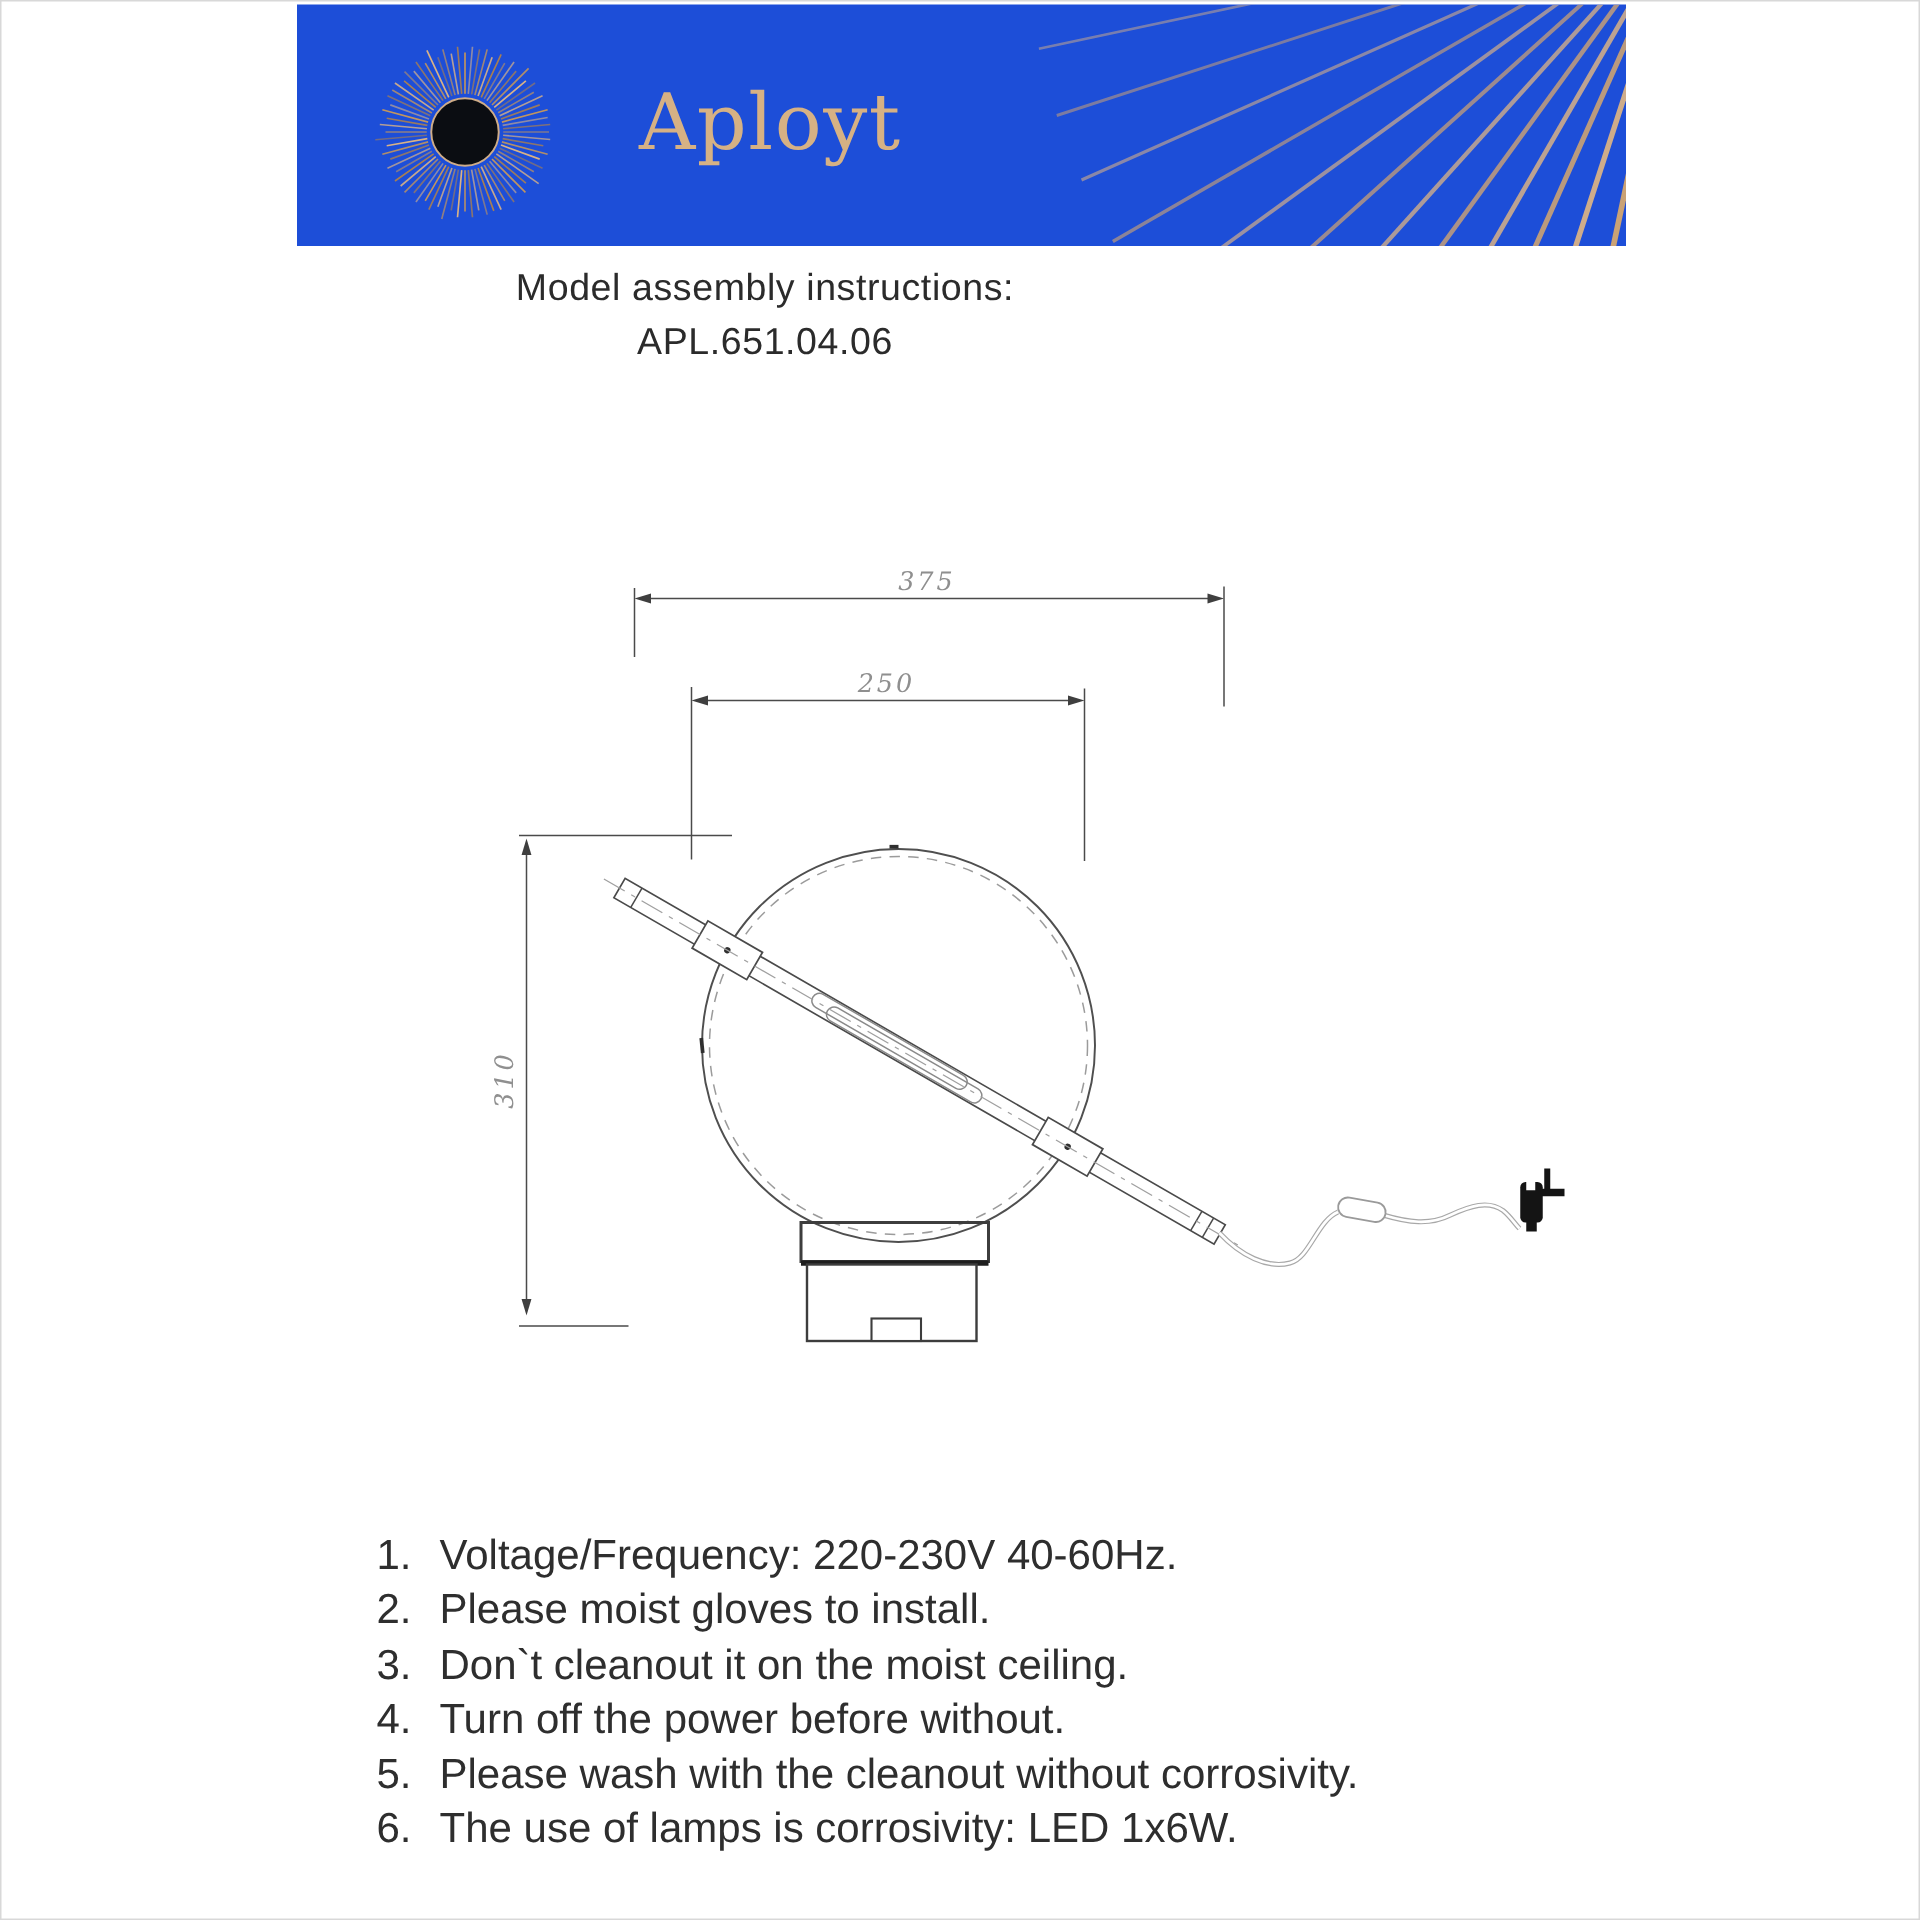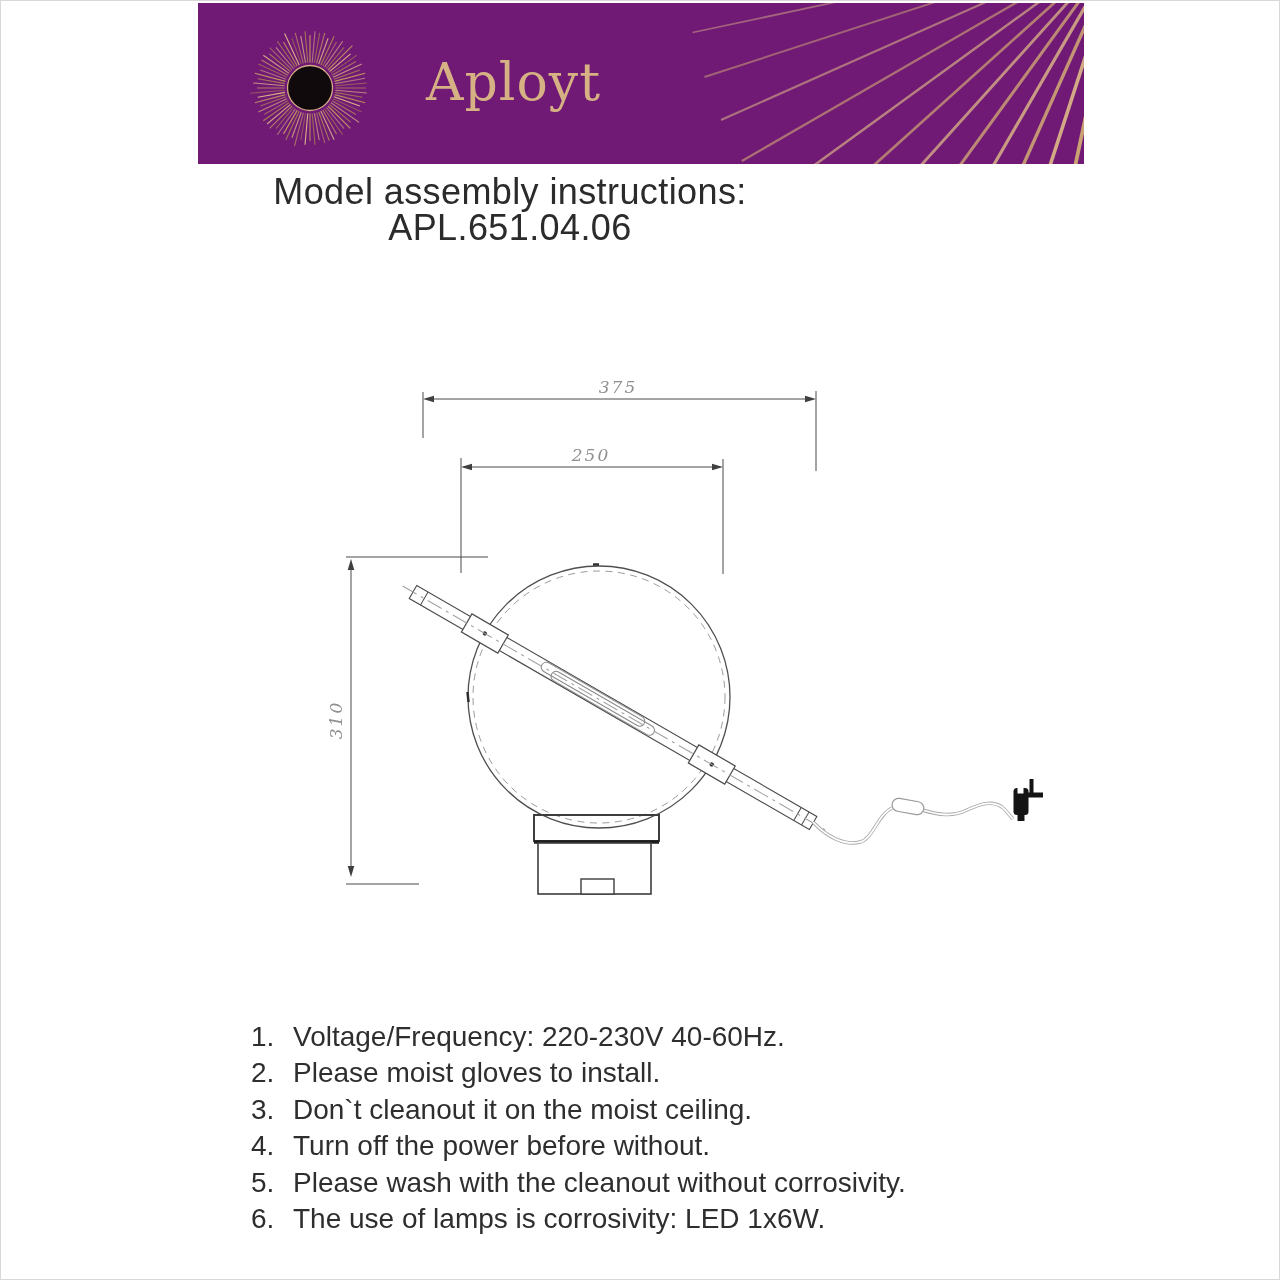--- a/index.html
+++ b/index.html
@@ -1,23 +1,23 @@
 <!DOCTYPE html>
 <html><head>
 <meta charset="utf-8">
 <style>
   html,body{margin:0;padding:0;background:#ffffff;}
   body{width:1280px;height:1280px;position:relative;font-family:"Liberation Sans",sans-serif;overflow:hidden;}
   .page{position:absolute;inset:0;border:1px solid #d8d8d8;box-sizing:border-box;background:#fff;}
-  .header{position:absolute;left:197px;top:2px;width:886px;height:161px;background:#701a75;overflow:hidden;}
+  .header{position:absolute;left:197px;top:2px;width:886px;height:161px;background:#1d4ed8;overflow:hidden;}
   .header svg{position:absolute;left:0;top:0;}
   .brand{position:absolute;left:228px;top:52px;font-family:"DejaVu Serif","Liberation Serif",serif;
          font-size:52px;line-height:54px;color:#d6b184;letter-spacing:1px;font-weight:400;}
   .title{position:absolute;left:0;top:173px;width:1018px;text-align:center;color:#2b2b2b;
-         font-size:36px;line-height:36px;letter-spacing:0.4px;}
+         font-size:25px;line-height:36px;letter-spacing:0.4px;}
   .drawing{position:absolute;left:0;top:370px;}
   .instructions{position:absolute;left:250px;top:1018px;color:#2e2e2e;font-size:28px;}
   .instructions .row{display:flex;line-height:36.4px;}
   .instructions .num{width:42px;flex:0 0 42px;}
   text.dim{font-family:"DejaVu Serif","Liberation Serif",serif;font-style:italic;font-size:17px;
            fill:#8f8f8f;letter-spacing:2px;text-anchor:middle;}
 </style>
 </head>
 <body>
 

